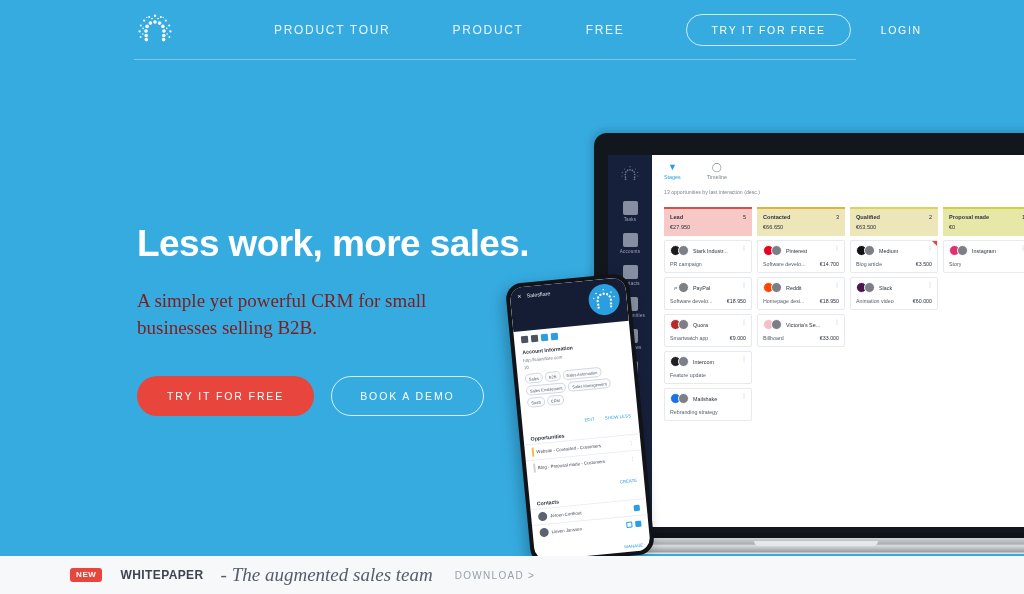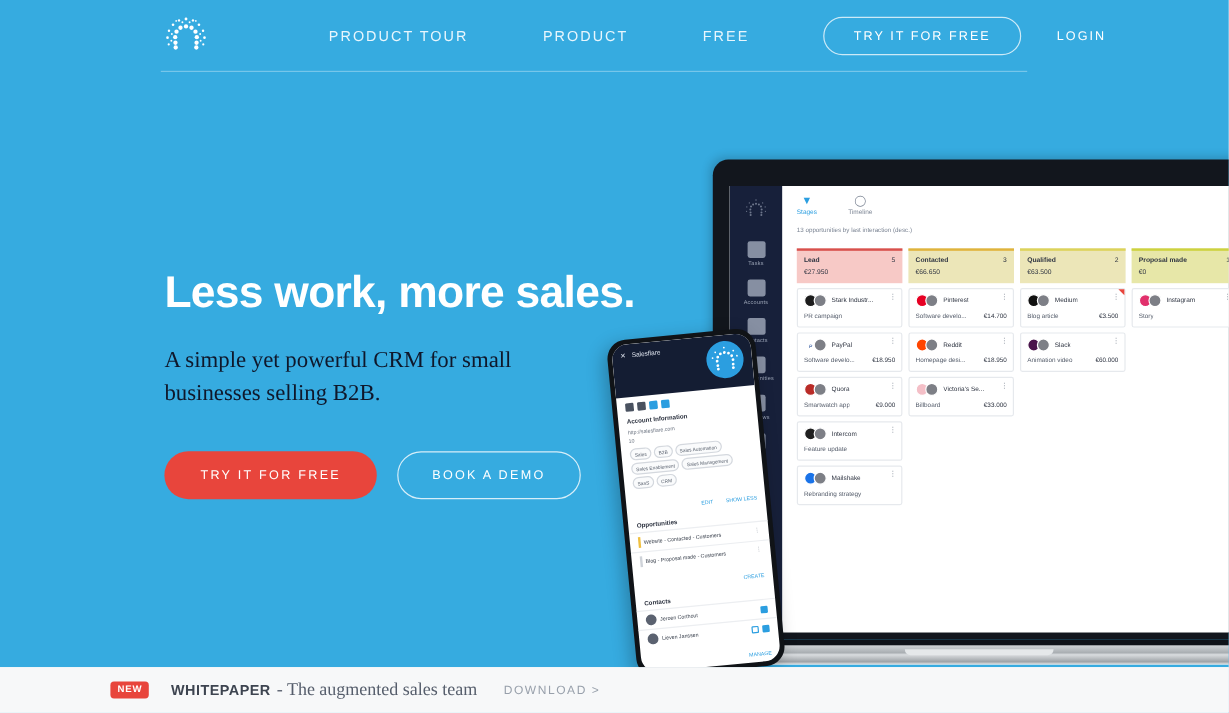--- a/index.html
+++ b/index.html
@@ -49,21 +49,21 @@
   }
 
   
   .hero-copy { position: absolute; left: 137px; top: 206px; width: 400px; margin-top: 18px; }
   .hero-title {
     font-size: 37px; font-weight: bold; color: #ffffff;
     letter-spacing: -0.6px; line-height: 1.1; white-space: nowrap;
   }
   .hero-sub {
     font-family: "Liberation Serif", serif;
-    font-size: 19px; color: #0f172a; line-height: 1.45;
+    font-size: 19px; color: #7f1d1d; line-height: 1.45;
     margin-top: 22px; width: 320px;
   }
   .hero-ctas { display: flex; align-items: center; margin-top: 34px; }
   .btn-red {
     background: #e8453c; color: #ffffff; border: none; border-radius: 40px;
     font-size: 10.5px; letter-spacing: 1.9px; padding: 15px 30px;
     cursor: pointer; line-height: 1; white-space: nowrap;
     font-family: "Liberation Sans", sans-serif;
   }
   .btn-ghost {
@@ -204,33 +204,34 @@
   .ph-ava { width: 9px; height: 9px; border-radius: 50%; background: #5b6270; }
   .ph-nm { font-size: 4.4px; color: #3b424e; }
   .ph-act { display:flex; gap: 3px; }
   .ph-sq { width: 6px; height: 6px; background: #2b9ee0; border-radius: 1px; }
   .ph-kebab { font-size: 5px; color: #9aa1ab; line-height:5px; }
 
   
   .bottombar {
     position: absolute; left: 0; top: 556px; width: 1024px; height: 38px;
     background: #f7f8f9; display: flex; align-items: center;
-    padding-left: 92px;
+    padding-left: 70px;
   }
   .pill-new {
     background: #e8453c; color:#fff; font-size: 8px; font-weight: bold;
     letter-spacing: .6px; border-radius: 3px; padding: 3px 6px; line-height:1;
   }
   .wp-label {
     margin-left: 18px; font-size: 12px; font-weight: bold; color: #3d4450;
     letter-spacing: .4px;
   }
   .wp-title {
-    font-family: "Liberation Serif", serif; font-size: 15px; color: #555d6b;
-    margin-left: 5px;
+    font-family: "Liberation Serif", serif; font-size: 19px; color: #555d6b;
+    margin-left: 17px;
+    font-style: italic;
   }
   .wp-dl {
     margin-left: 22px; font-size: 10px; letter-spacing: 1.3px; color: #98a0ab;
     text-decoration: none; cursor: pointer; white-space: nowrap;
   }
 </style>
 </head>
 <body>
 
 <div class="hero">

